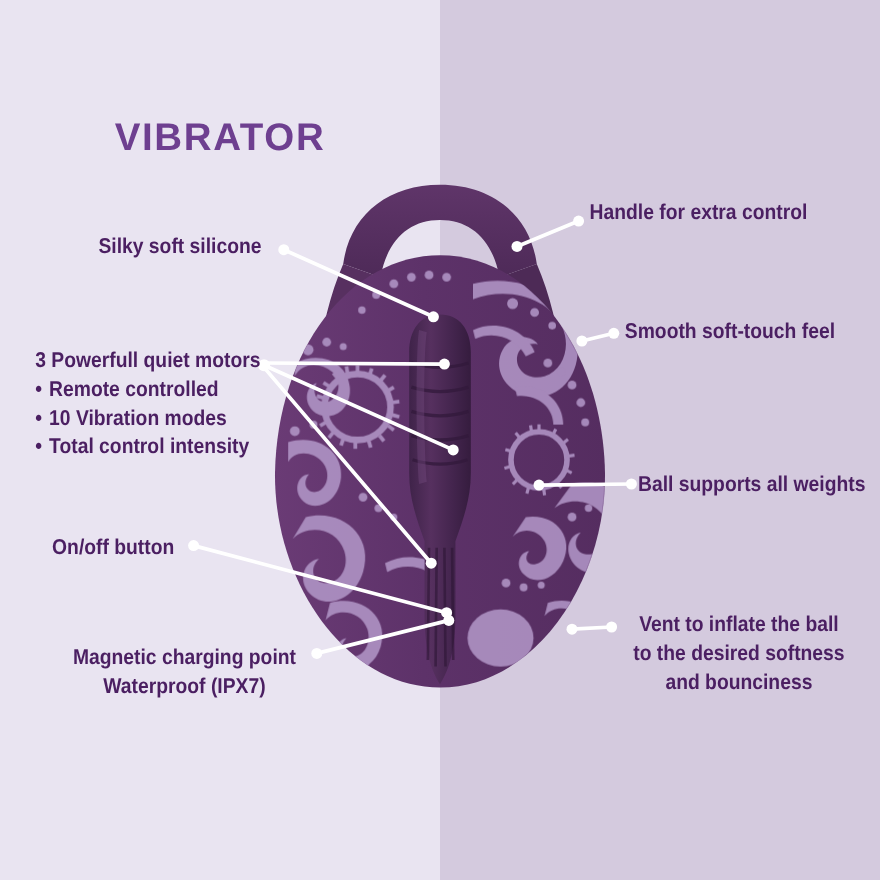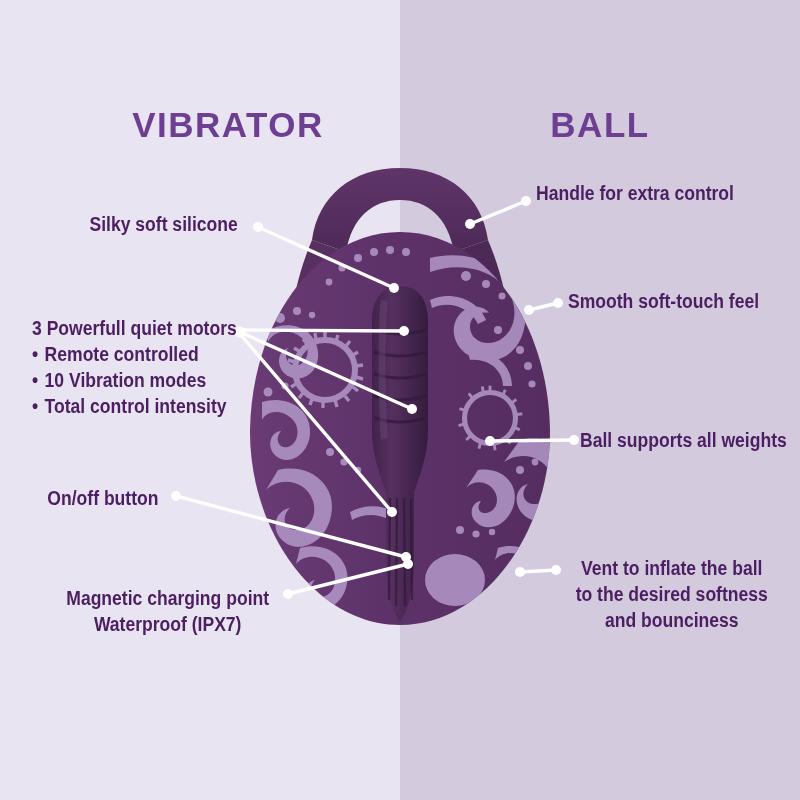--- a/index.html
+++ b/index.html
@@ -26,21 +26,21 @@
   
   .section-heading {
     position: absolute;
     font-family: "Liberation Sans", sans-serif;
     font-weight: bold;
     font-size: 35px;
     letter-spacing: 1.5px;
     color: #6e3f90;
     white-space: nowrap;
   }
-  #heading-vibrator { left: 0;     top: 105px; width: 400px; text-align: center; padding-left: 28px; }
+  #heading-vibrator { left: 0;     top: 105px; width: 400px; text-align: center; }
   #heading-ball     { left: 400px; top: 105px; width: 400px; text-align: center; }
 
   
   .callout {
     position: absolute;
     font-family: "Liberation Sans Narrow", "Liberation Sans", sans-serif;
     font-weight: bold;
     font-size: 19.5px;
     line-height: 26px;
     color: #4b1f62;
@@ -340,21 +340,20 @@
       <circle cx="558" cy="303" r="5"></circle>
         <circle cx="529" cy="310" r="5"></circle>
       <circle cx="574" cy="440" r="5"></circle>
         <circle cx="490" cy="441" r="5"></circle>
       <circle cx="556" cy="570" r="5"></circle>
         <circle cx="520" cy="572" r="5"></circle>
     </g>
   </svg>
 
   <div class="section-heading" id="heading-vibrator">VIBRATOR</div>
-  <div class="section-heading" id="heading-ball">BALL</div>
 
   <div class="callout left" id="label-silky">Silky soft silicone</div>
 
   <div class="callout" id="label-motors">
     <span class="bullet-line">3 Powerfull quiet motors</span>
     <span class="bullet-line indent">Remote controlled</span>
     <span class="bullet-line indent">10 Vibration modes</span>
     <span class="bullet-line indent">Total control intensity</span>
   </div>
 

